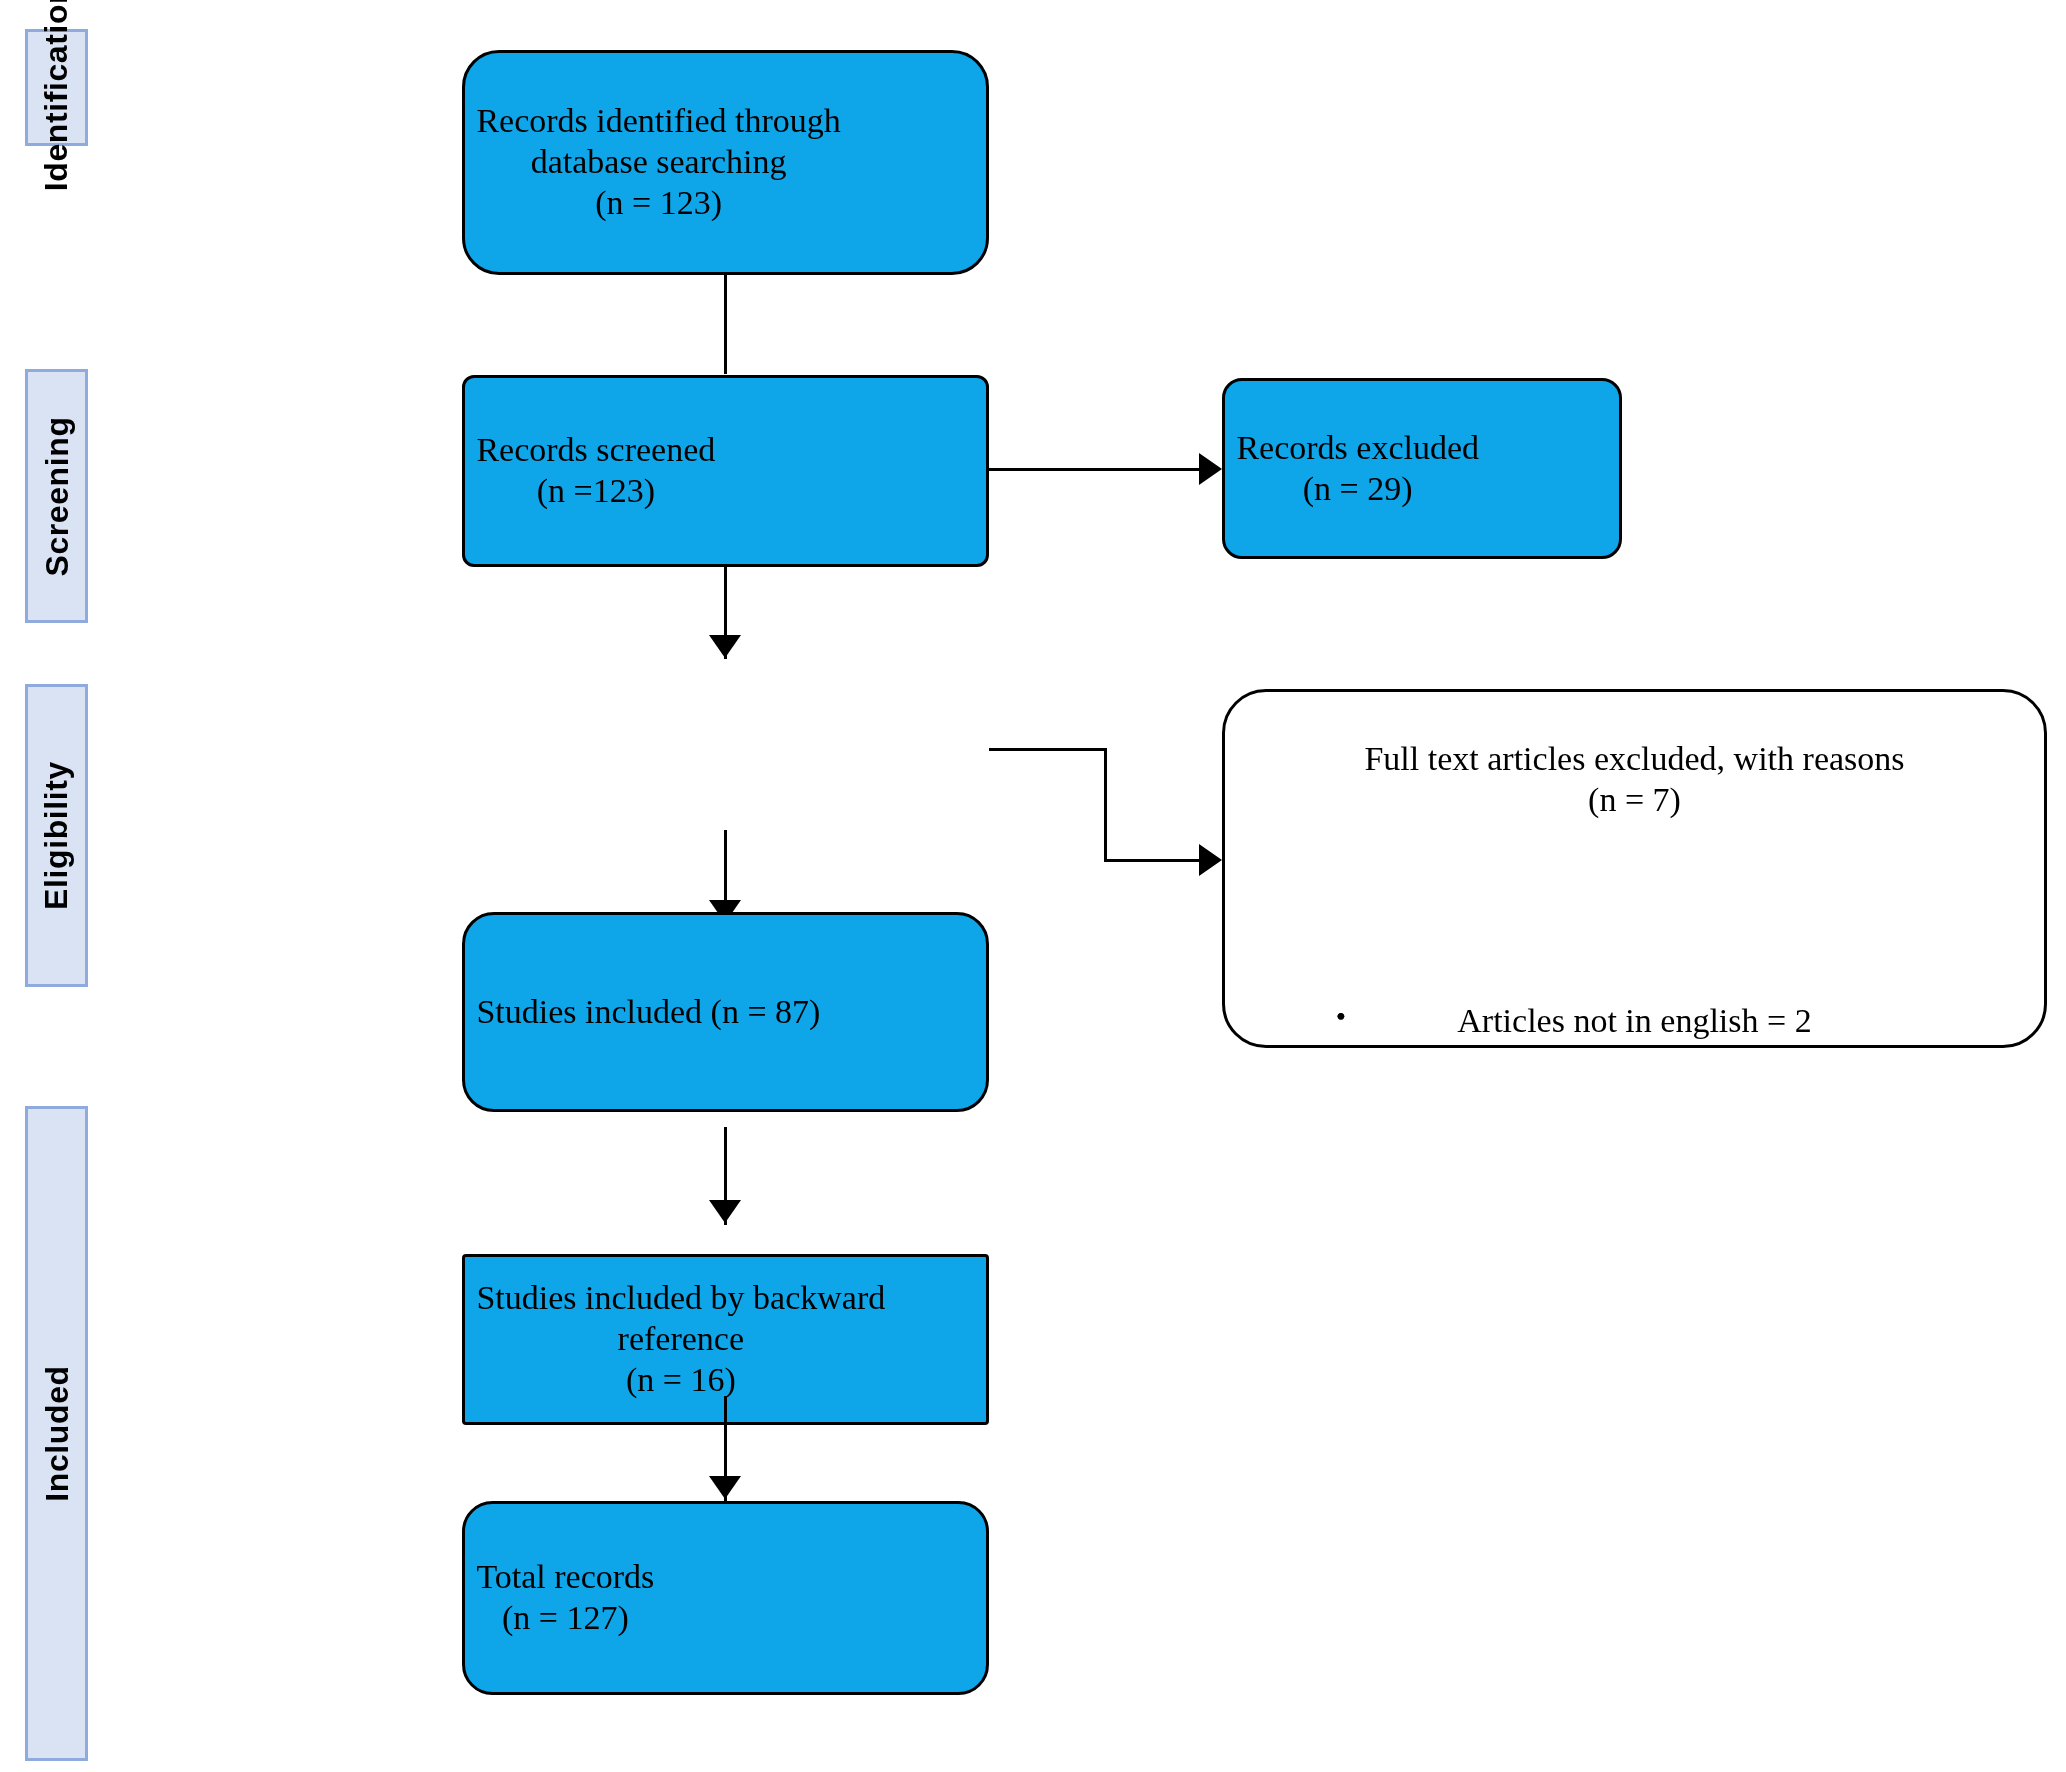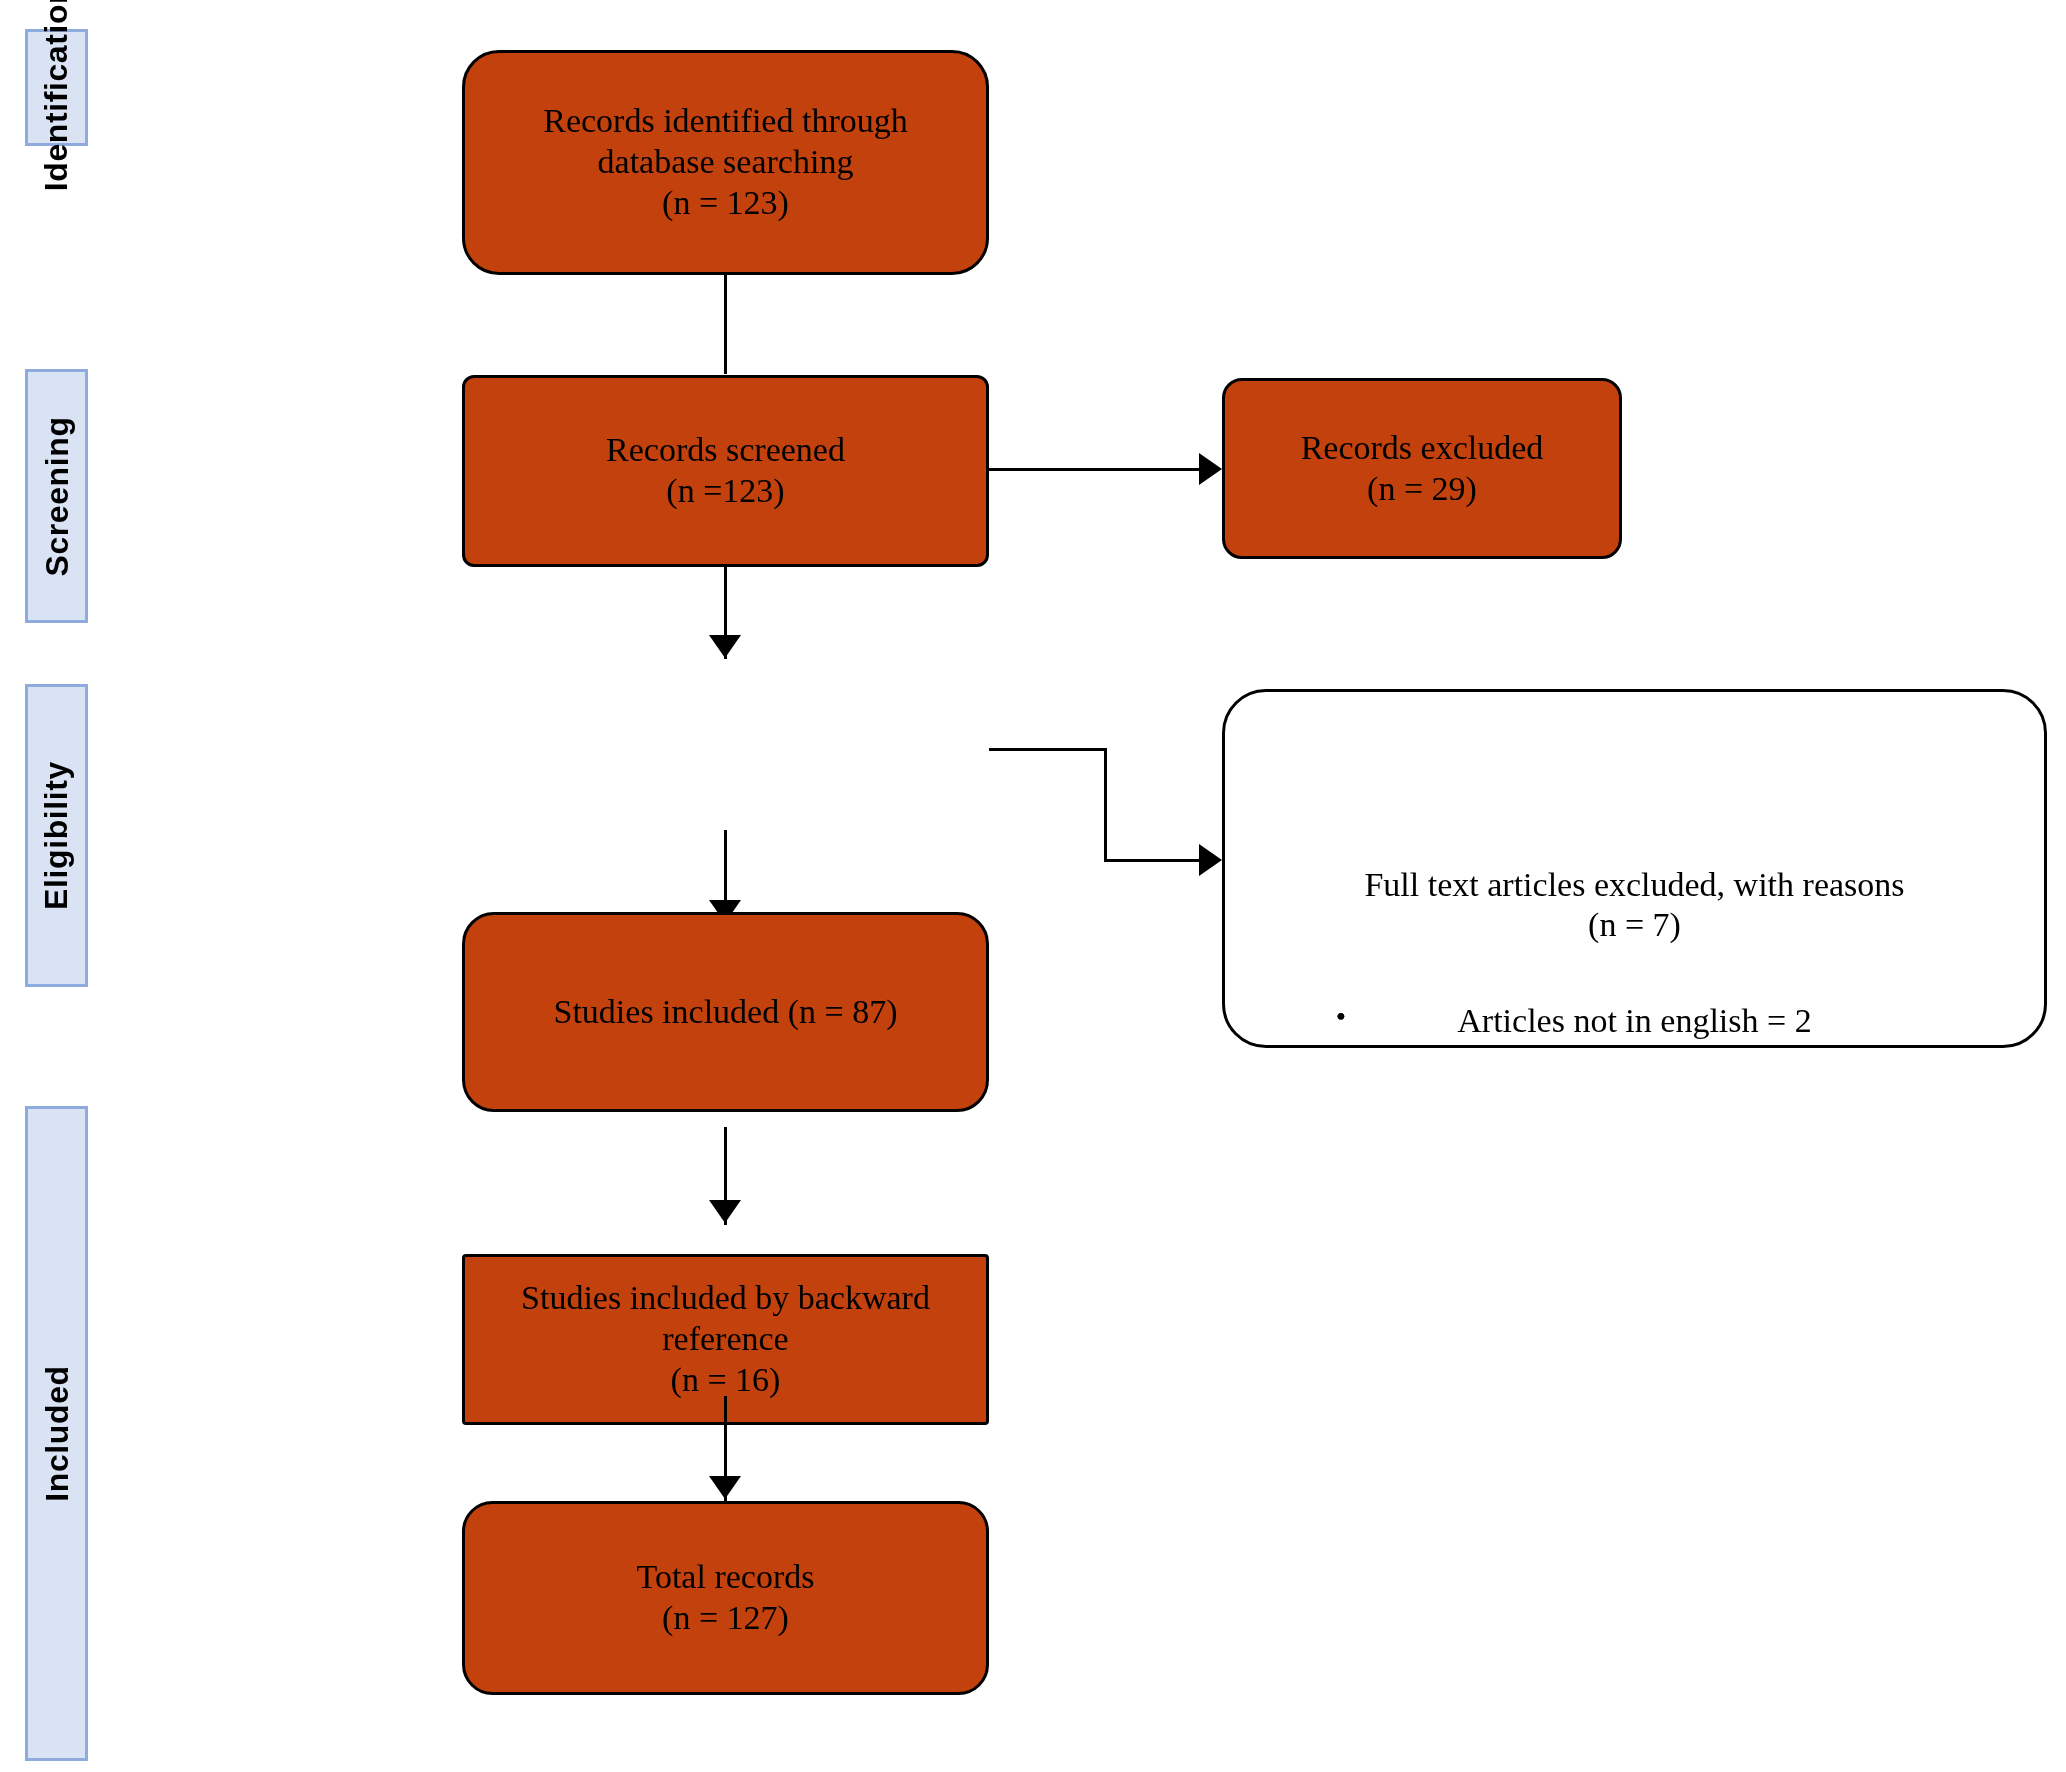--- a/index.html
+++ b/index.html
@@ -33,46 +33,46 @@
     color: #000000;
     letter-spacing: 0.6px;
     white-space: nowrap;
     transform: rotate(-90deg);
   }
 
   
   .box {
     position: absolute;
     box-sizing: border-box;
-    background: #c2410c;
+    background: #0ea5e9;
     border: 3.2px solid #000000;
     display: flex;
     align-items: center;
-    justify-content: center;
+    justify-content: flex-start;
     text-align: center;
   }
   .box-text {
     font-family: "Liberation Serif", serif;
     font-size: 34px;
     line-height: 1.20;
     color: #000000;
     padding: 0 11.4px;
     white-space: pre-line;
   }
 
   .box-reasons {
     position: absolute;
     box-sizing: border-box;
     background: #ffffff;
     border: 3.2px solid #000000;
     border-radius: 44px;
     display: flex;
     flex-direction: column;
     align-items: center;
-    justify-content: flex-end;
+    justify-content: space-between;
     padding-top: 47px;
   }
   .reasons-heading {
     font-family: "Liberation Serif", serif;
     font-size: 34px;
     line-height: 1.20;
     text-align: center;
     color: #000000;
     white-space: pre-line;
   }

